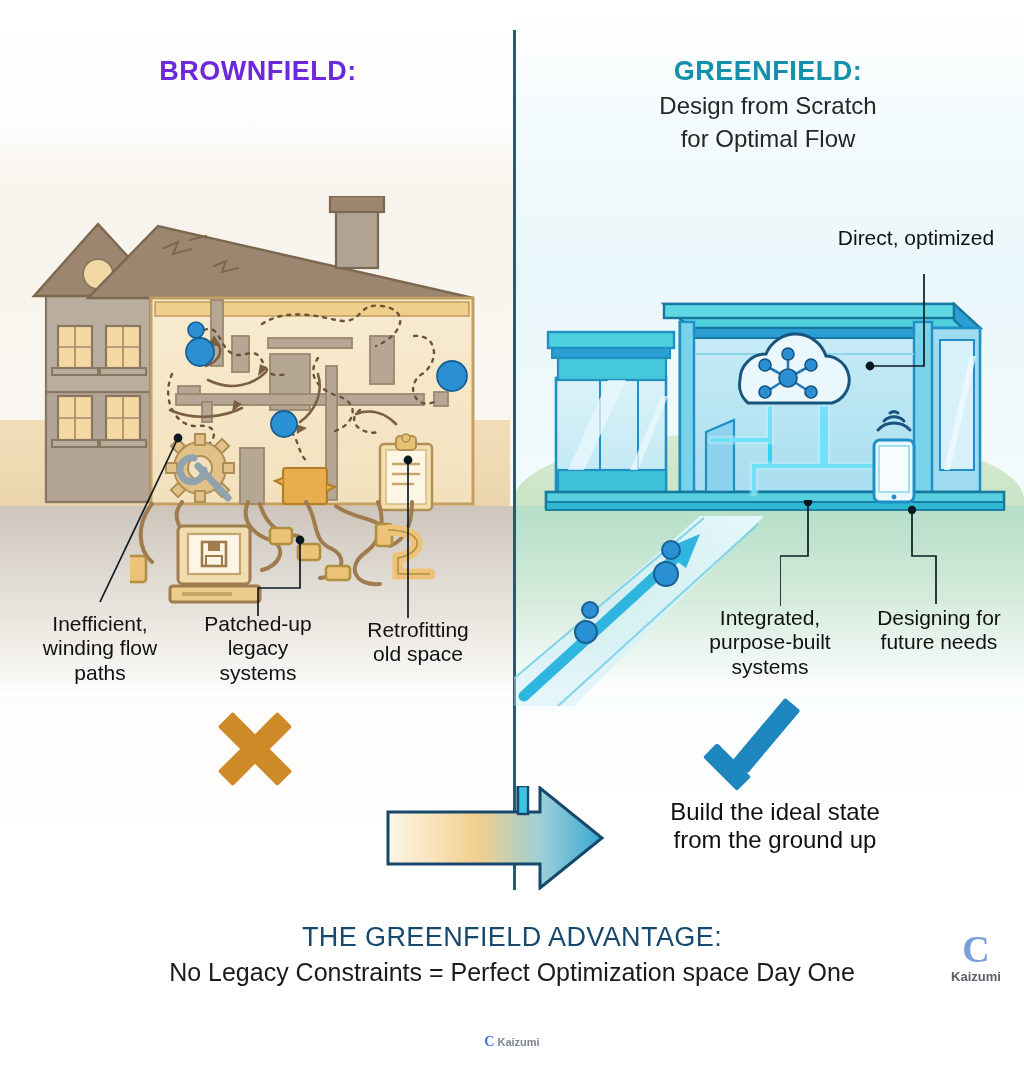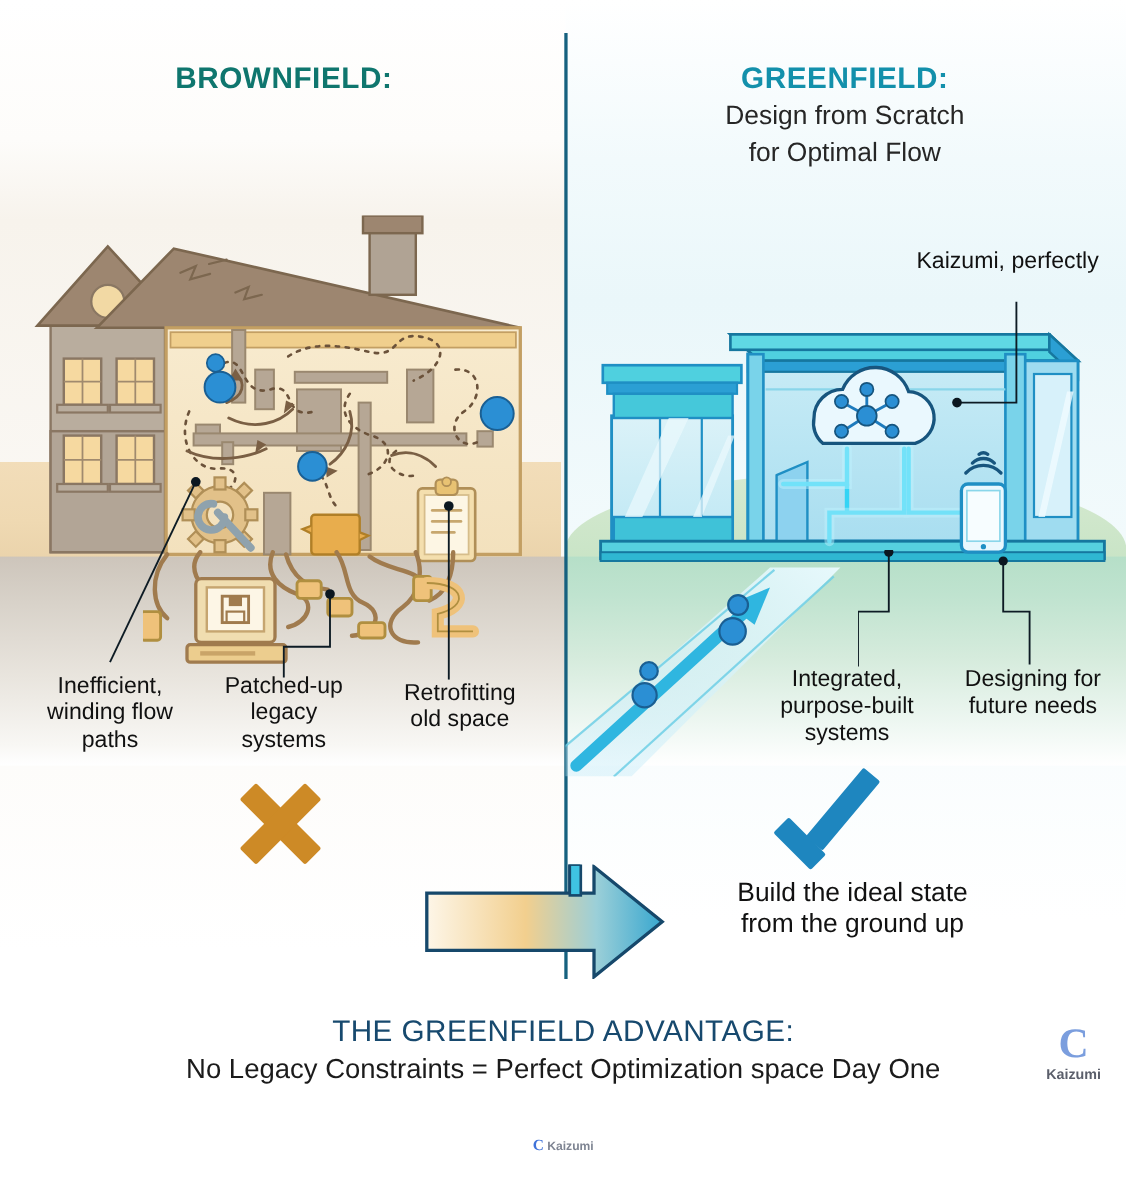--- a/index.html
+++ b/index.html
@@ -26,21 +26,21 @@
      background:linear-gradient(180deg,#d6ead1 0%,#c9e4c6 100%);border-radius:60% 55% 0 0/100% 100% 0 0;}
 
   
   #divider{position:absolute;left:513px;top:30px;width:3px;height:860px;background:#16617f;}
 
   
   .hdr{position:absolute;text-align:center;}
   .hdr .kicker{font-weight:bold;font-size:27px;letter-spacing:.5px;line-height:1.18;}
   .hdr .sub{font-size:24px;color:#262626;line-height:1.3;margin-top:2px;}
   #hdr-left{left:20px;top:56px;width:476px;}
-  #hdr-left .kicker{color:#0f766e;}
+  #hdr-left .kicker{color:#6d28d9;}
   #hdr-right{left:530px;top:56px;width:476px;}
   #hdr-right .kicker{color:#1390ab;}
 
   
   .callout{position:absolute;text-align:center;font-size:21px;color:#111;line-height:1.16;}
 
   
   #x-mark{position:absolute;left:212px;top:706px;width:86px;height:86px;}
   #x-mark i{position:absolute;left:50%;top:50%;width:84px;height:21px;background:#cd8a26;border-radius:2px;}
   #x-mark i:nth-child(1){transform:translate(-50%,-50%) rotate(45deg);}
@@ -405,21 +405,21 @@
     <div>old space</div>
   </div>
 
   <svg class="abs" style="left:860px;top:274px;" width="90" height="120">
     <g stroke="#0d1b24" stroke-width="1.7" fill="none">
         <path d="M64,0 L64,92 L10,92"></path>
       </g>
     <circle cx="10" cy="92" r="4.4" fill="#0b1720"></circle>
   </svg>
   <div class="callout" style="left:812px;top:226px;width:208px;">
-    <div>Kaizumi, perfectly</div>
+    <div>Direct, optimized</div>
   </div>
 
   <svg class="abs" style="left:780px;top:500px;" width="240" height="120">
     <g stroke="#0d1b24" stroke-width="1.7" fill="none">
       <path d="M28,0 L28,56 L0,56 L0,106"></path>
       <path d="M132,10 L132,56 L156,56 L156,104"></path>
     </g>
     <g fill="#0b1720">
         <circle cx="28" cy="2" r="4.2"></circle>
         <circle cx="132" cy="10" r="4.2"></circle>

